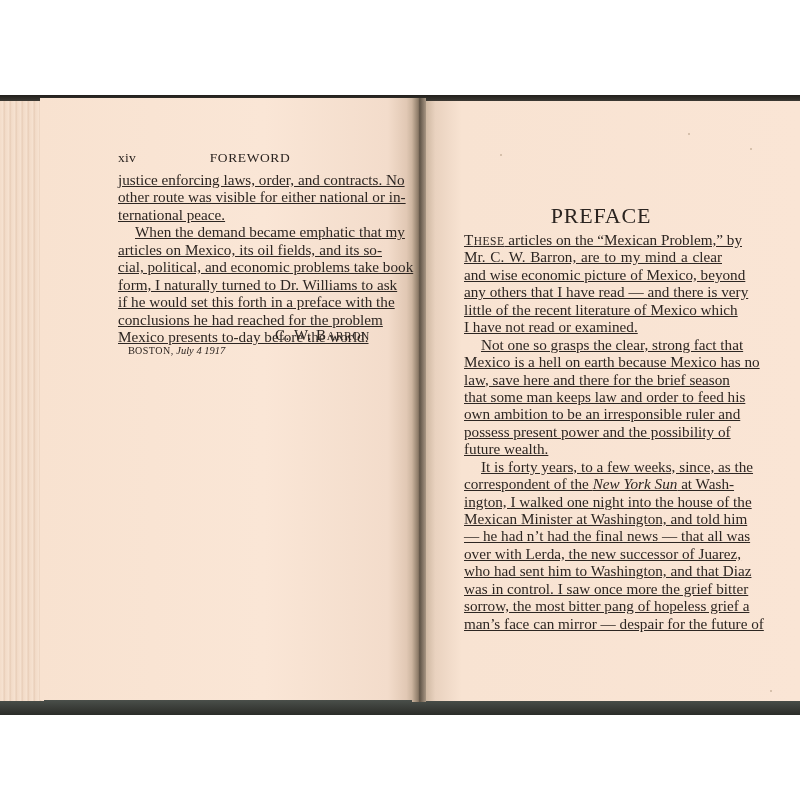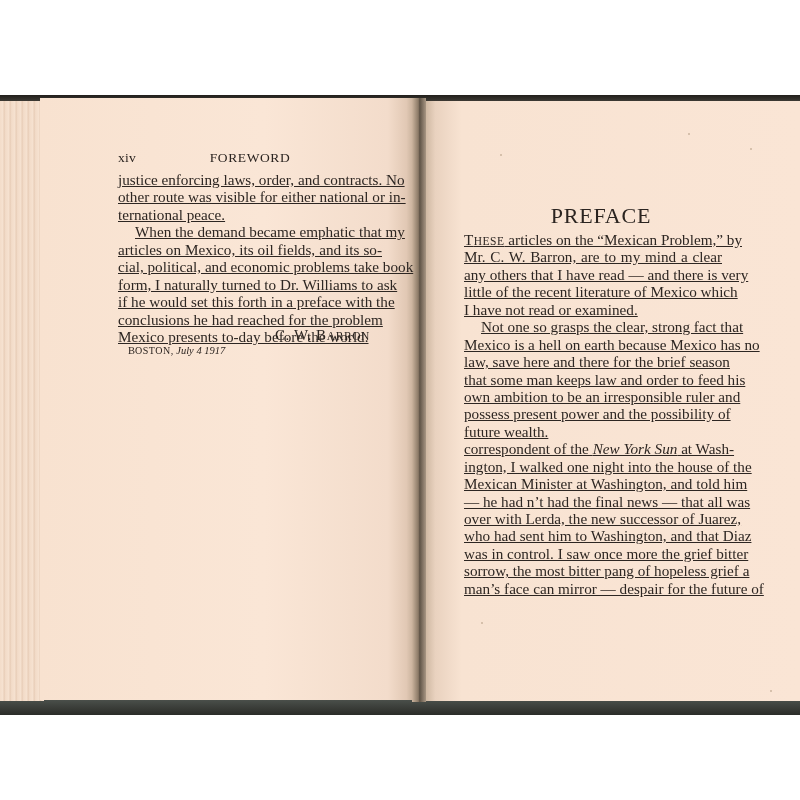--- a/index.html
+++ b/index.html
@@ -128,30 +128,32 @@
 
 <div class="signature"><span>C. W. B</span><span class="sc">ARRON</span></div>
 
 <div class="dateline"><span>B</span><span class="sc">OSTON,</span> <em>July 4 1917</em></div>
 
 <div class="chapter-title">PREFACE</div>
 
 <div class="text-block right-text">
   <span class="line"><span class="sc-lead"><span class="cap">T</span><span>HESE</span></span><span> articles on the “Mexican Problem,” by</span></span>
   <span class="line">Mr. C. W. Barron, are to my mind a clear</span>
+  <span class="line">and wise economic picture of Mexico, beyond</span>
   <span class="line">any others that I have read — and there is very</span>
   <span class="line">little of the recent literature of Mexico which</span>
   <span class="line last">I have not read or examined.</span>
   <span class="line indent">Not one so grasps the clear, strong fact that</span>
   <span class="line">Mexico is  a hell on earth because Mexico has no</span>
   <span class="line">law, save here and there for the brief season</span>
   <span class="line">that some man keeps law and order to feed his</span>
   <span class="line">own ambition to be an irresponsible ruler and</span>
   <span class="line">possess present power and the possibility of</span>
   <span class="line last">future wealth.</span>
+  <span class="line indent">It is forty years, to a few weeks, since, as the</span>
   <span class="line"><span>correspondent of the </span><em>New York Sun</em><span> at Wash-</span></span>
   <span class="line">ington, I walked one night into the house of the</span>
   <span class="line">Mexican Minister at Washington, and told him</span>
   <span class="line">— he had n’t had the final news — that all was</span>
   <span class="line">over with Lerda, the new successor of Juarez,</span>
   <span class="line">who had sent him to Washington, and that Diaz</span>
   <span class="line">was in control.  I saw once more the grief bitter</span>
   <span class="line">sorrow, the most bitter pang of hopeless grief a</span>
   <span class="line">man’s face can mirror — despair for the future of</span>
 </div>

